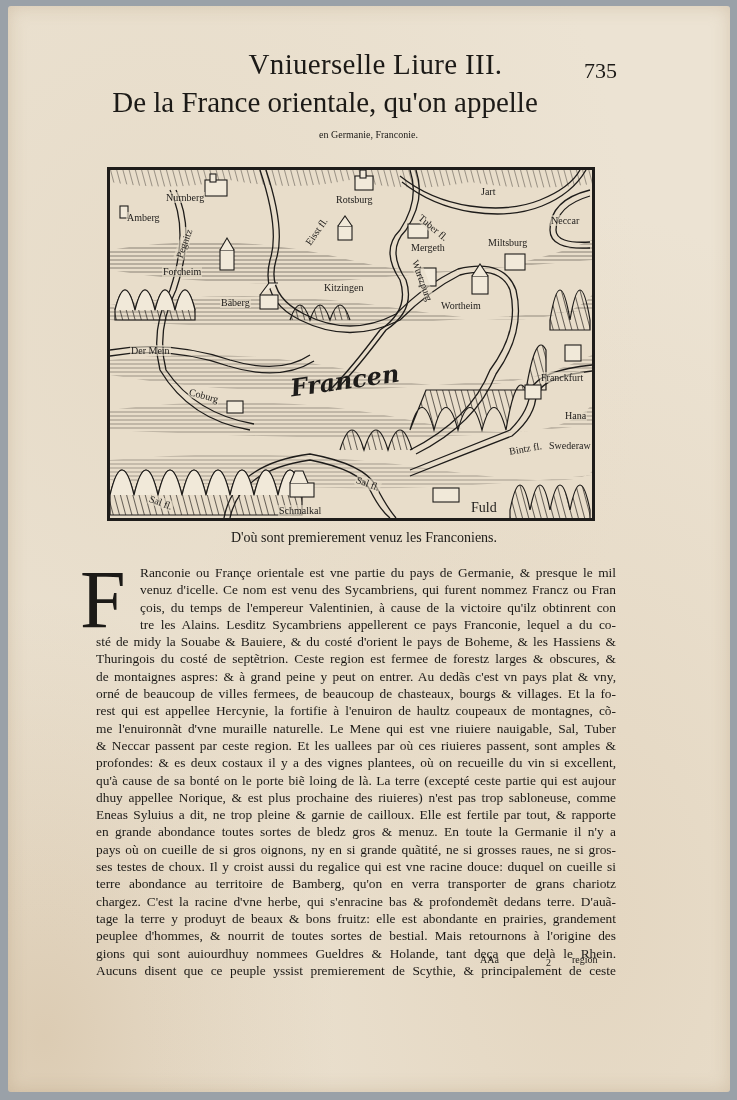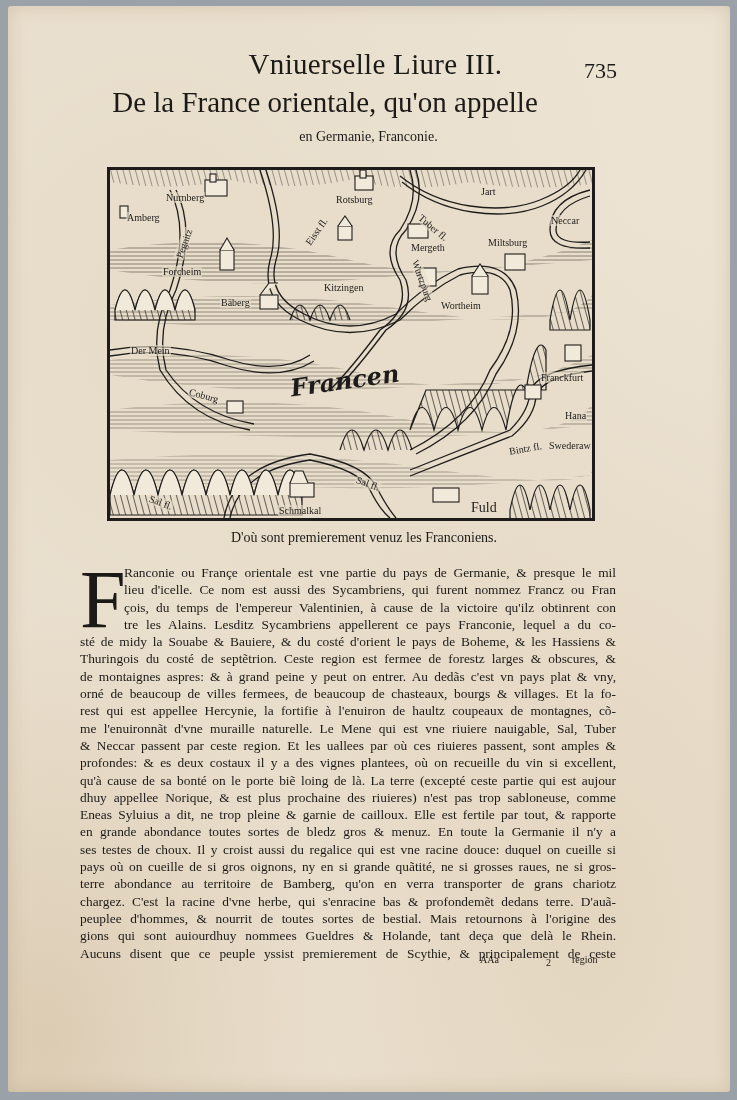--- a/index.html
+++ b/index.html
@@ -26,21 +26,21 @@
   .folio {
     position:absolute; left:584px; top:58px; font-family:"Liberation Serif", serif;
     font-size:22px; color:#1c1a17;
   }
   .chapter-title {
     position:absolute; left:0; top:86px; width:650px; text-align:center;
     font-family:"Liberation Serif", serif; font-size:29px; color:#1c1a17;
   }
   .chapter-sub {
     position:absolute; left:0; top:129px; width:737px; text-align:center;
-    font-family:"Liberation Serif", serif; font-size:14px; color:#1c1a17;
+    font-family:"Liberation Serif", serif; font-size:10px; color:#1c1a17;
   }
   .map-frame {
     position:absolute; left:107px; top:167px; width:482px; height:348px;
     border:3px solid #1e1c1a; background:#e8ddca; overflow:hidden;
   }
   .map-frame svg { position:absolute; left:0; top:0; }
   .map-label {
     position:absolute; font-family:"Liberation Serif", serif; font-size:10px; color:#1e1c1a;
     white-space:nowrap; background:rgba(232,221,202,0.6); padding:0 1px;
   }
@@ -50,21 +50,21 @@
   }
   .caption {
     position:absolute; left:0; top:530px; width:728px; text-align:center;
     font-family:"Liberation Serif", serif; font-size:14px; color:#1c1a17;
   }
   .body-text {
     position:absolute; left:80px; top:564px; width:536px;
     font-family:"Liberation Serif", serif; font-size:13.4px; line-height:17.3px; color:#1c1a17;
     text-align:justify;
   }
-  .body-text .line { display:block; white-space:nowrap; overflow:hidden; text-align-last:justify; }
+  .body-text .line { display:block; white-space:nowrap; overflow:hidden; text-align-last:justify;margin-left:16px; }
   .dropcap {
     position:absolute; left:80px; top:566px; width:42px; height:68px;
     font-family:"Liberation Serif", serif; font-size:82px; line-height:68px; color:#1c1a17;
   }
   .indent { padding-left:44px; }
   .footer {
     position:absolute; left:480px; top:954px; font-family:"Liberation Serif", serif; font-size:10px; color:#1c1a17;
   }
   .catchword {
     position:absolute; left:572px; top:954px; font-family:Liberation Serif, serif; font-size:10px; color:#1c1a17;
@@ -199,39 +199,40 @@
   <span class="map-label" style="left:168px;top:335px">Schmalkal</span>
   <span class="map-label" style="left:360px;top:330px;font-size:14px">Fuld</span>
 </div>
 
 <div class="caption">D'où sont premierement venuz les Franconiens.</div>
 
 <div class="dropcap">F</div>
 
 <div class="body-text">
   <span class="line indent">Ranconie ou Françe orientale est vne partie du pays de Germanie, &amp; presque le mil</span>
-  <span class="line indent">lieu d'icelle. Ce nom est aussi des Sycambriens, qui furent nommez Francz ou Fran</span>
+  <span class="line indent">venuz d'icelle. Ce nom est venu des Sycambriens, qui furent nommez Francz ou Fran</span>
   <span class="line indent">çois, du temps de l'empereur Valentinien, à cause de la victoire qu'ilz obtinrent con</span>
   <span class="line indent">tre les Alains. Lesditz Sycambriens appellerent ce pays Franconie, lequel a du co-</span>
   <span class="line">sté de midy la Souabe &amp; Bauiere, &amp; du costé d'orient le pays de Boheme, &amp; les Hassiens &amp;</span>
   <span class="line">Thuringois du costé de septẽtrion. Ceste region est fermee de forestz larges &amp; obscures, &amp;</span>
   <span class="line">de montaignes aspres: &amp; à grand peine y peut on entrer. Au dedãs c'est vn pays plat &amp; vny,</span>
   <span class="line">orné de beaucoup de villes fermees, de beaucoup de chasteaux, bourgs &amp; villages. Et la fo-</span>
   <span class="line">rest qui est appellee Hercynie, la fortifie à l'enuiron de haultz coupeaux de montagnes, cõ-</span>
   <span class="line">me l'enuironnãt d'vne muraille naturelle. Le Mene qui est vne riuiere nauigable, Sal, Tuber</span>
   <span class="line">&amp; Neccar passent par ceste region. Et les uallees par où ces riuieres passent, sont amples &amp;</span>
   <span class="line">profondes: &amp; es deux costaux il y a des vignes plantees, où on recueille du vin si excellent,</span>
   <span class="line">qu'à cause de sa bonté on le porte biẽ loing de là. La terre (excepté ceste partie qui est aujour</span>
   <span class="line">dhuy appellee Norique, &amp; est plus prochaine des riuieres) n'est pas trop sabloneuse, comme</span>
   <span class="line">Eneas Syluius a dit, ne trop pleine &amp; garnie de cailloux. Elle est fertile par tout, &amp; rapporte</span>
   <span class="line">en grande abondance toutes sortes de bledz gros &amp; menuz. En toute la Germanie il n'y a</span>
+  <span class="line">pays où on cueille de si gros oignons, ny en si grande quãtité, ne si grosses raues, ne si gros-</span>
   <span class="line">ses testes de choux. Il y croist aussi du regalice qui est vne racine douce: duquel on cueille si</span>
-  <span class="line">pays où on cueille de si gros oignons, ny en si grande quãtité, ne si grosses raues, ne si gros-</span>
   <span class="line">terre abondance au territoire de Bamberg, qu'on en verra transporter de grans chariotz</span>
   <span class="line">chargez. C'est la racine d'vne herbe, qui s'enracine bas &amp; profondemẽt dedans terre. D'auã-</span>
+  <span class="line">tage la terre y produyt de beaux &amp; bons fruitz: elle est abondante en prairies, grandement</span>
   <span class="line">peuplee d'hommes, &amp; nourrit de toutes sortes de bestial. Mais retournons à l'origine des</span>
   <span class="line">gions qui sont auiourdhuy nommees Gueldres &amp; Holande, tant deça que delà le Rhein.</span>
   <span class="line">Aucuns disent que ce peuple yssist premierement de Scythie, &amp; principalement de ceste</span>
 </div>
 
 <div class="footer">AAa</div>
 <div class="sig-num">2</div>
 <div class="catchword">region</div>
 
 </body></html>

